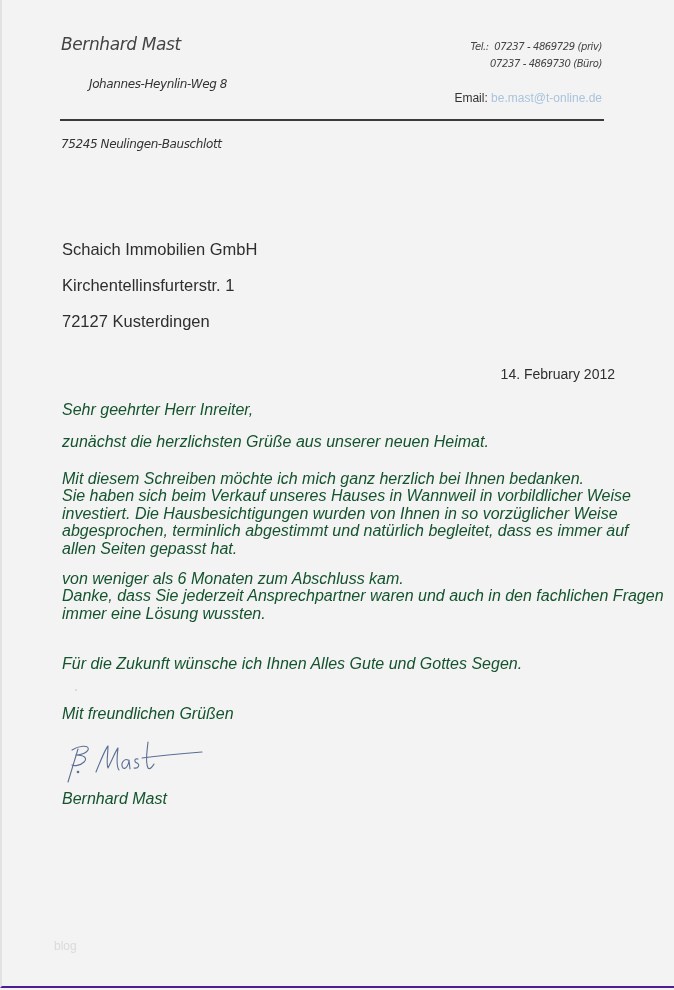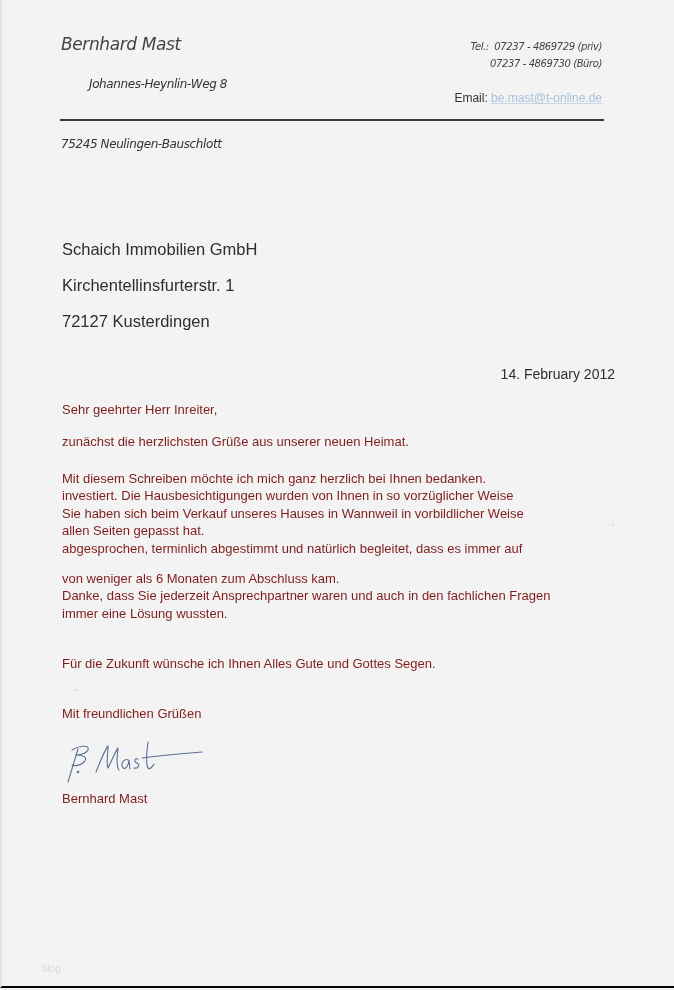--- a/index.html
+++ b/index.html
@@ -14,21 +14,21 @@
       overflow: hidden;
       font-family: "Liberation Sans", sans-serif;
       color: #262626;
     }
     .page {
       position: absolute;
       left: 0; top: 0;
       width: 672px;
       height: 986px;
       border-left: 2px solid #e2e2e2;
-      border-bottom: 2px solid #000000;
+      border-bottom: 2px solid #4c1d95;
       border-right: 1px solid #e6e6e6;
       background: #f3f3f3;
     }
     .sender-name {
       position: absolute;
       left: 59px; top: 34px;
       font-family: "DejaVu Sans", sans-serif;
       font-style: italic;
       font-size: 17px;
       color: #444;
@@ -55,21 +55,20 @@
     }
     .email-line {
       position: absolute;
       right: 72px;
       top: 91px;
       font-size: 12px;
       color: #333;
     }
     .email-line a {
       color: #a9c3dd;
-      text-decoration: underline;
       text-decoration-color: #c5d7e8;
     }
     .rule {
       position: absolute;
       left: 58px;
       top: 119px;
       width: 544px;
       height: 2px;
       background: #3a3a3a;
     }
@@ -85,39 +84,39 @@
     .date {
       position: absolute;
       right: 59px;
       top: 366px;
       font-size: 14px;
       color: #2e2e2e;
     }
     .body-text {
       position: absolute;
       left: 60px;
-      font-size: 13px;
+      font-size: 16px;
       line-height: 17.4px;
-      color: #7f1d1d;
+      color: #14532d;
       white-space: nowrap;
+      font-style: italic;
     }
     .signature {
       position: absolute;
       left: 60px;
       top: 738px;
       width: 150px;
       height: 50px;
     }
     .watermark {
       position: absolute;
-      left: 40px;
+      left: 52px;
       top: 939px;
-      font-size: 10px;
+      font-size: 12px;
       color: #dadada;
-      margin-top: 24px;
     }
     .faint-dot {
       position: absolute;
       width: 2px; height: 2px;
       background: #dcdcdc;
     }
   </style>
 </head>
 <body>
 
@@ -146,24 +145,24 @@
   <div class="date">14. February 2012</div>
 
   <div class="body-text" style="top:401px;">Sehr geehrter Herr Inreiter,</div>
 
   <div class="body-text" style="top:433px;">
     <div>zunächst die herzlichsten Grüße aus unserer neuen Heimat.</div>
   </div>
 
   <div class="body-text" style="top:470px;">
     <div>Mit diesem Schreiben möchte ich mich ganz herzlich bei Ihnen bedanken.</div>
+    <div>Sie haben sich beim Verkauf unseres Hauses in Wannweil in vorbildlicher Weise</div>
     <div>investiert. Die Hausbesichtigungen wurden von Ihnen in so vorzüglicher Weise</div>
-    <div>Sie haben sich beim Verkauf unseres Hauses in Wannweil in vorbildlicher Weise</div>
+    <div>abgesprochen, terminlich abgestimmt und natürlich begleitet, dass es immer auf</div>
     <div>allen Seiten gepasst hat.</div>
-    <div>abgesprochen, terminlich abgestimmt und natürlich begleitet, dass es immer auf</div>
   </div>
 
   <div class="body-text" style="top:570px;">
     <div>von weniger als 6 Monaten zum Abschluss kam.</div>
     <div>Danke, dass Sie jederzeit Ansprechpartner waren und auch in den fachlichen Fragen</div>
     <div>immer eine Lösung wussten.</div>
   </div>
 
   <div class="body-text" style="top:655px;">
     <div>Für die Zukunft wünsche ich Ihnen Alles Gute und Gottes Segen.</div>

